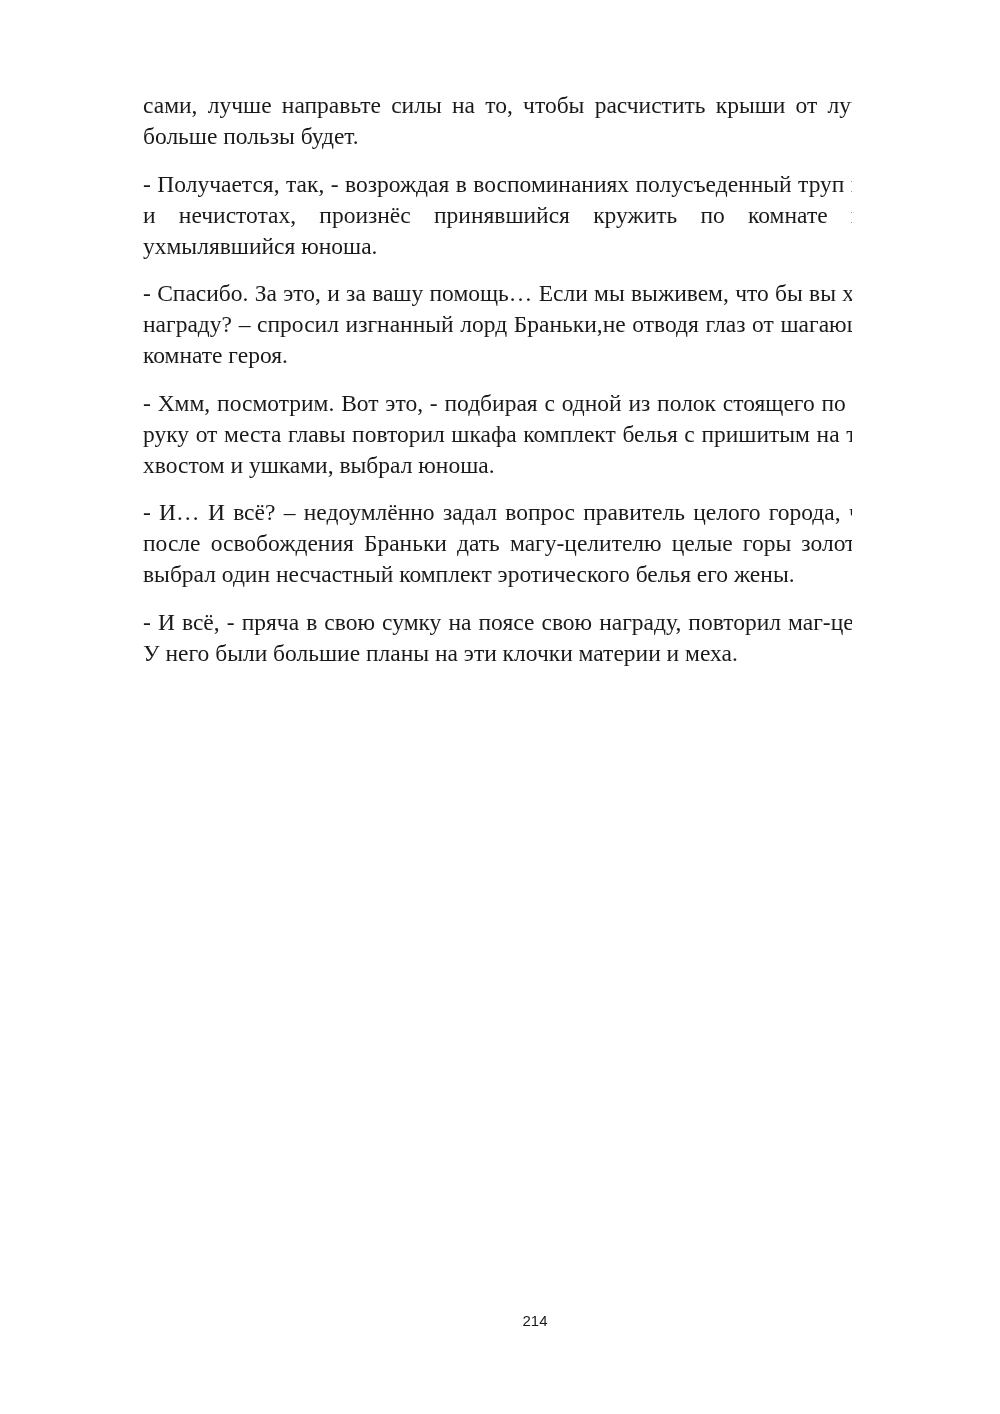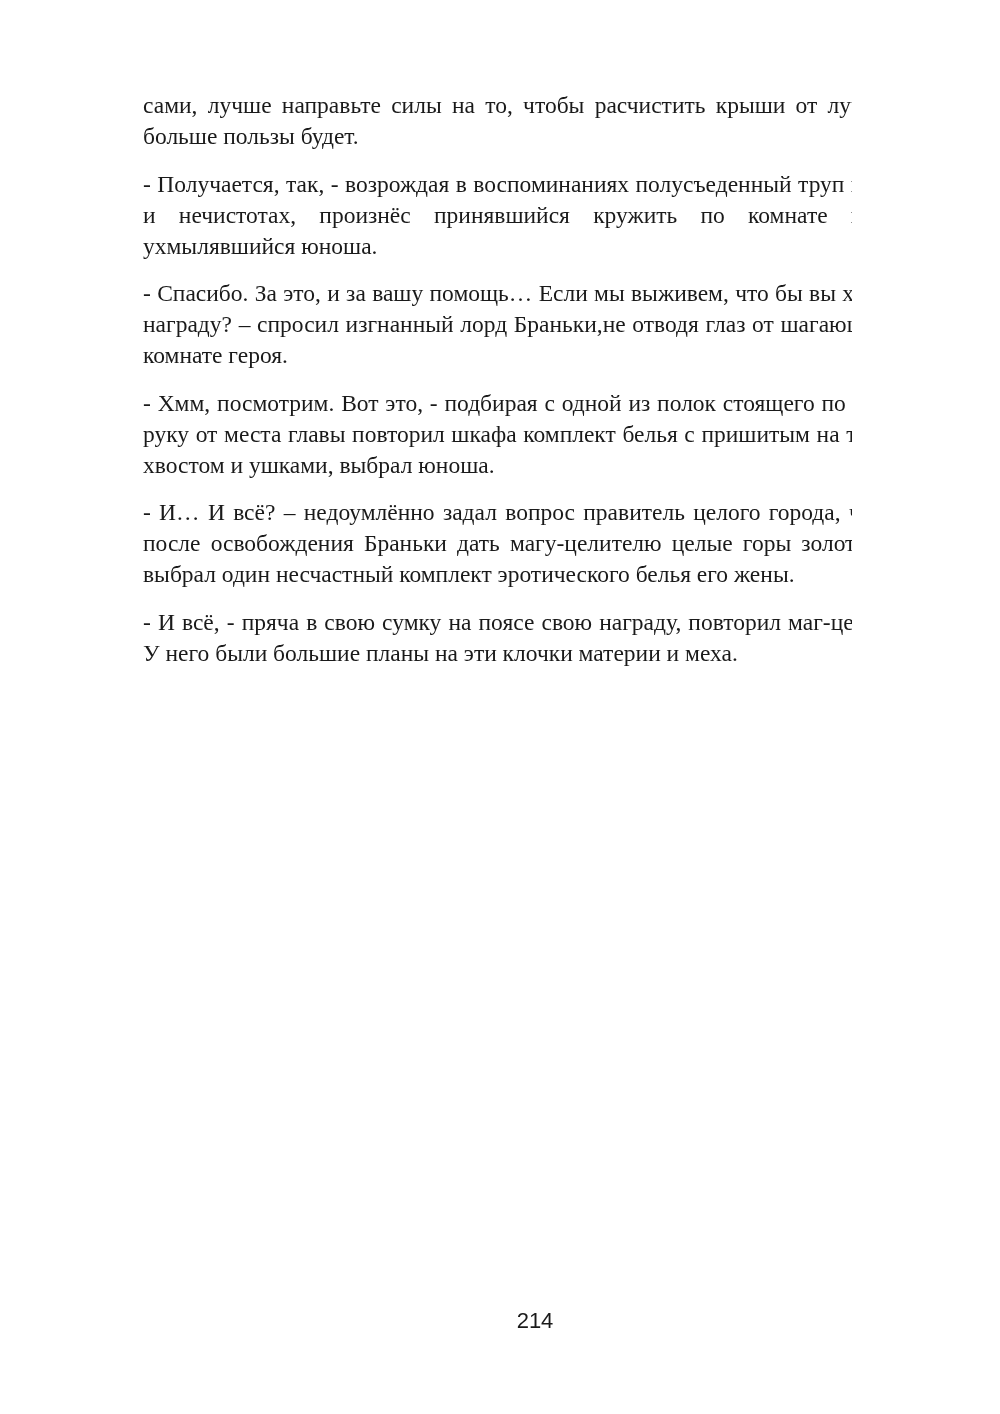--- a/index.html
+++ b/index.html
@@ -33,21 +33,21 @@
     margin-bottom: 12px;
   }
   .page-number {
     position: absolute;
     left: 143px;
     top: 1308px;
     width: 784px;
     text-align: center;
     color: #1a1a1a;
     font-family: "Liberation Sans", "DejaVu Sans", sans-serif;
-    font-size: 22px;
+    font-size: 15px;
     line-height: 26px;
   }
 </style>
 </head>
 <body>
 
 <div class="page">
   <div class="text-block">
     <p class="para">сами, лучше направьте силы на то, чтобы расчистить крыши от лучников, больше пользы будет.</p>
     <p class="para">- Получается, так, - возрождая в воспоминаниях полусъеденный труп в крови и нечистотах, произнёс принявшийся кружить по комнате широко ухмылявшийся юноша.</p>

